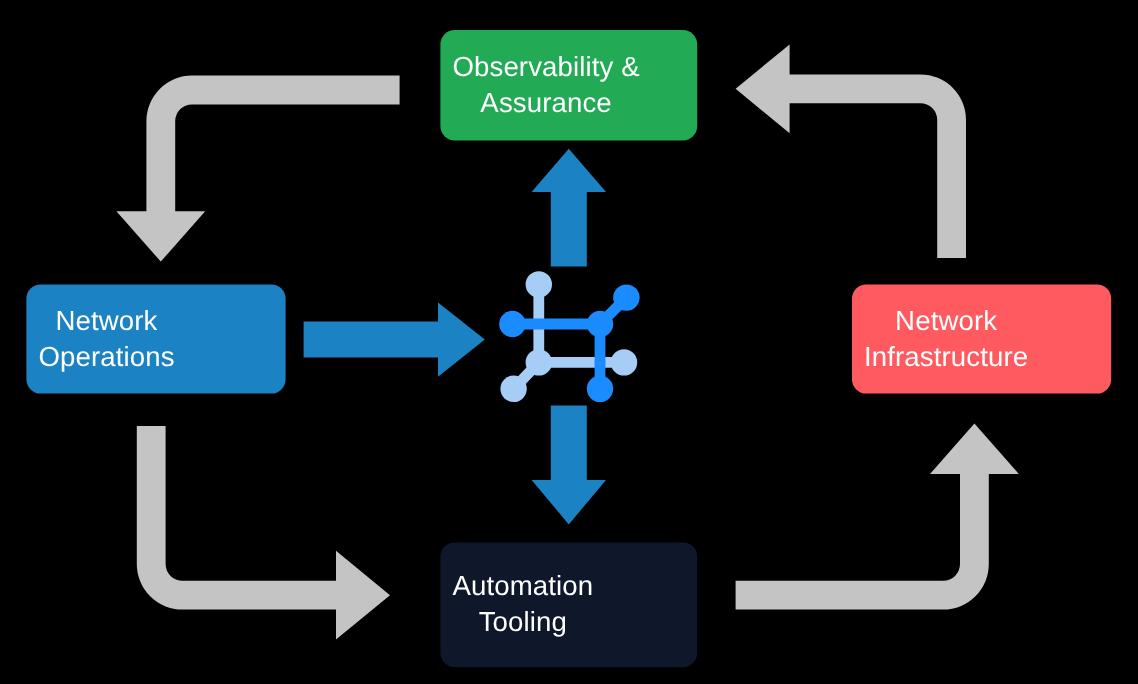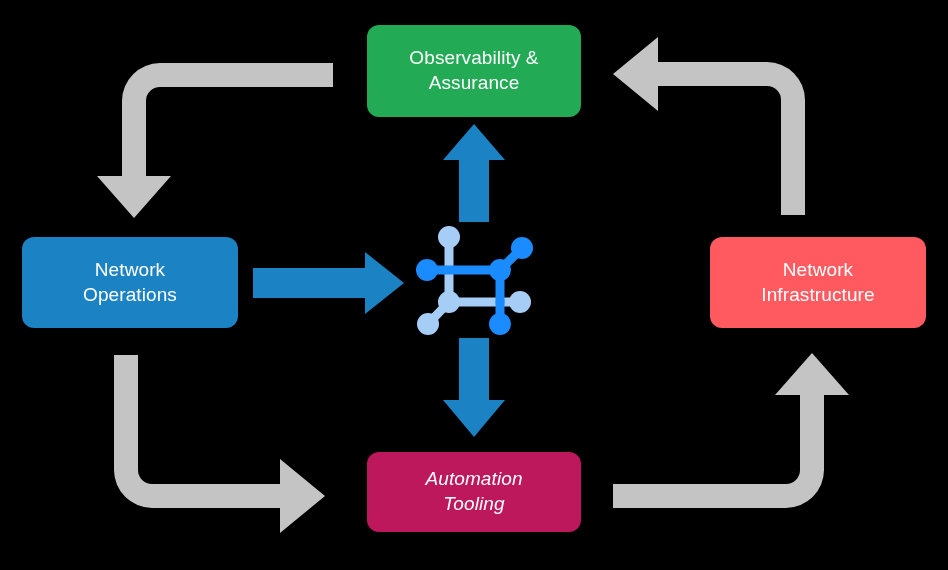--- a/index.html
+++ b/index.html
@@ -4,37 +4,37 @@
 <style>
   html,body{margin:0;padding:0;background:#000;}
   body{width:948px;height:570px;overflow:hidden;font-family:"Liberation Sans",sans-serif;}
   #stage{position:relative;width:948px;height:570px;background:#000000;}
 
   .nodebox{
     position:absolute;
     border-radius:12px;
     display:flex;
     align-items:center;
-    justify-content:center;
+    justify-content:flex-start;
     text-align:center;
     color:#ffffff;
-    font-size:19px;
+    font-size:23px;
     line-height:1.30;
     font-weight:400;
     letter-spacing:.1px;
     box-sizing:border-box;
     padding:4px 10px;
     font-family:"Liberation Sans",sans-serif;
   }
   .nodebox .lbl{white-space:pre-line;display:block;}
 
   #box-observability{left:367px;top:25px;width:214px;height:92px;background:#22AA55;}
   #box-operations   {left:22px; top:237px;width:216px;height:91px;background:#1B82C4;}
   #box-infrastructure{left:710px;top:237px;width:216px;height:91px;background:#FF5A5F;}
-  #box-automation   {left:367px;top:452px;width:214px;height:80px;background:#be185d;font-style:italic;}
+  #box-automation   {left:367px;top:452px;width:214px;height:104px;background:#0f172a;}
 
   .svgmain{position:absolute;left:0;top:0;width:948px;height:570px;}
   .icon-wrap{position:absolute;left:412px;top:218px;width:128px;height:124px;}
 </style>
 </head>
 <body>
 
 <div id="stage">
 
   <svg class="svgmain" viewBox="0 0 948 570">

